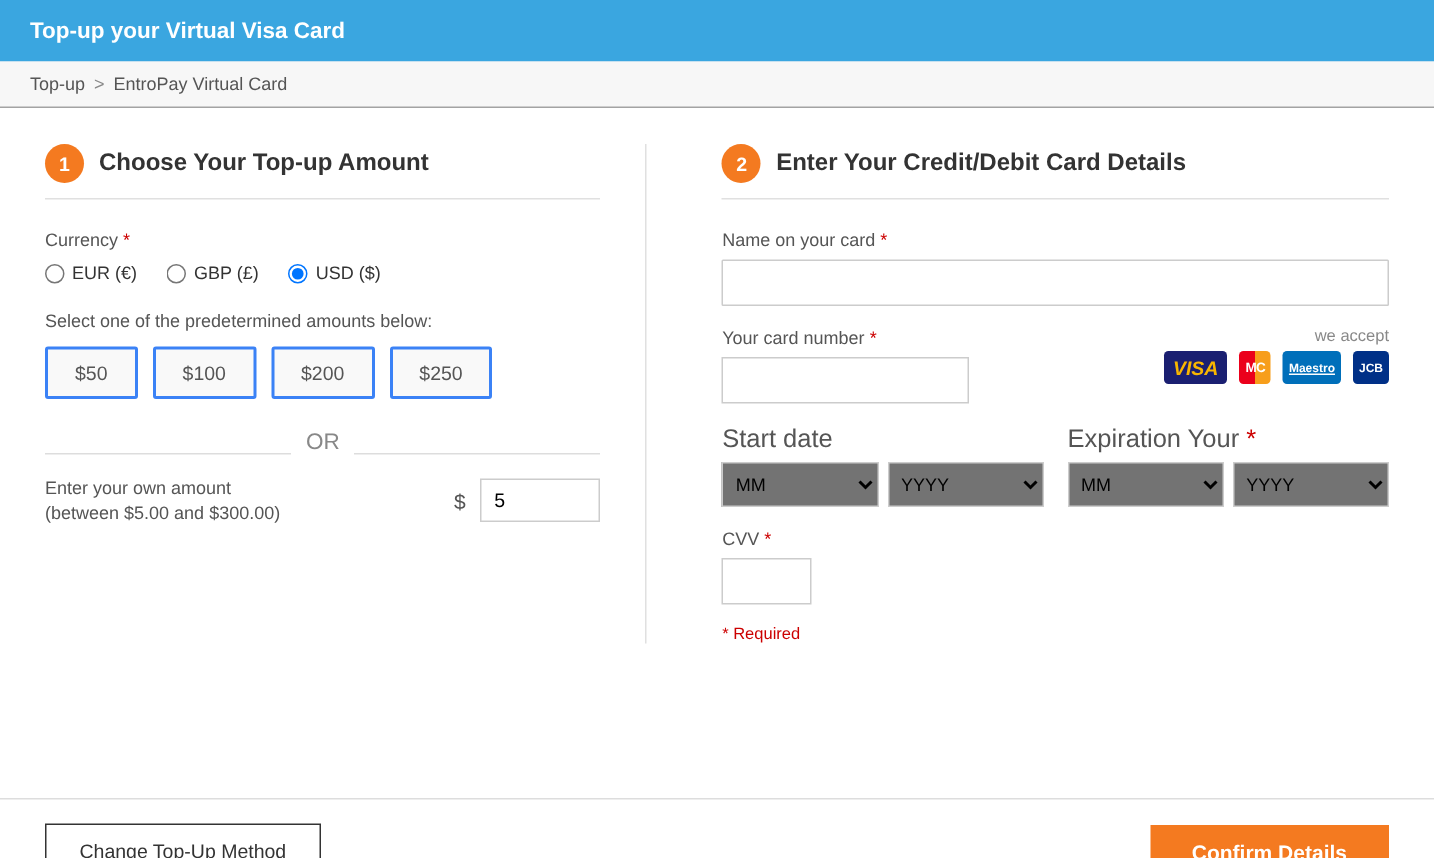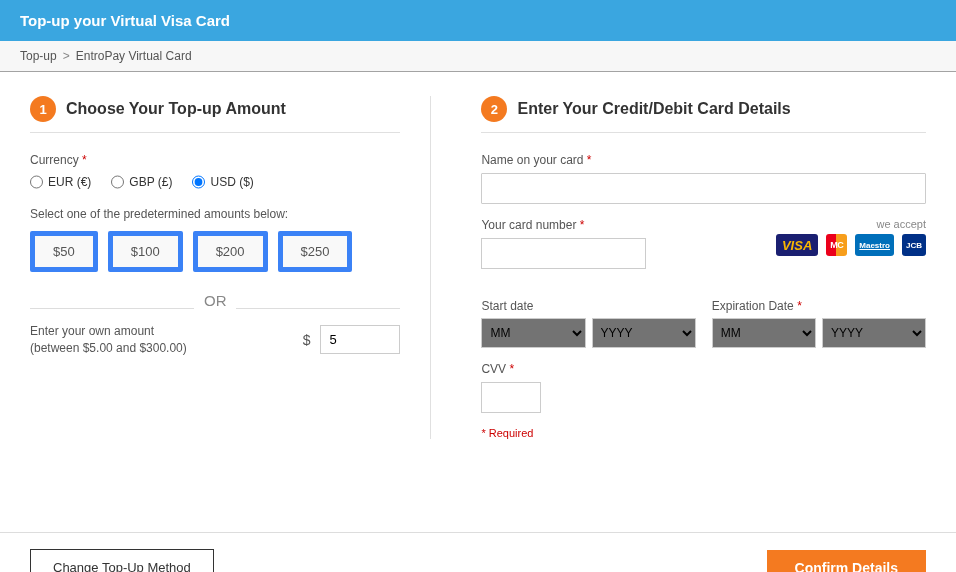--- a/index.html
+++ b/index.html
@@ -87,20 +87,21 @@
     .currency-section { margin-bottom: 18px; }
 
     .radio-group {
       display: flex;
       gap: 20px;
       margin-top: 8px;
     }
 
     .radio-label {
       display: flex;
+      align-items: center;
       gap: 5px;
       font-size: 12px;
       cursor: pointer;
     }
 
     .radio-label input[type="radio"] { cursor: pointer; }
 
     .predefined-label {
       font-size: 12px;
       color: #555;
@@ -108,21 +109,21 @@
       font-weight: normal;
     }
 
     .amount-buttons {
       display: flex;
       gap: 10px;
       margin-bottom: 20px;
     }
 
     .amount-btn {
-      border: 5px solid #3b82f6;
+      border: 2px solid #3b82f6;
       background: #f9f9f9;
       padding: 8px 18px;
       font-size: 13px;
       color: #555;
       cursor: pointer;
       border-radius: 2px;
     }
 
     .or-divider {
       display: flex;
@@ -230,25 +231,24 @@
     .logo-jcb { background: #003087; color: white; font-size: 8px; padding: 2px 4px; }
 
     .date-row {
       display: flex;
       gap: 16px;
       margin-bottom: 14px;
     }
 
     .date-group { flex: 1; }
     .date-group-label {
-      font-size: 12px;
+      font-size: 17px;
       color: #555;
       margin-bottom: 5px;
       display: block;
-      margin-top: 16px;
     }
 
     .date-selects {
       display: flex;
       gap: 6px;
     }
 
     .date-select {
       border: 1px solid #ccc;
       padding: 6px 4px;
@@ -415,21 +415,21 @@
             </select>
             <select class="date-select">
               <option>YYYY</option>
               <option>2020</option><option>2021</option><option>2022</option>
               <option>2023</option><option>2024</option><option>2025</option>
             </select>
           </div>
         </div>
         <div class="date-group">
           <span class="date-group-label">
-            <span>Expiration Date</span>
+            <span>Expiration Your</span>
             <span class="required">*</span>
           </span>
           <div class="date-selects">
             <select class="date-select">
               <option>MM</option>
               <option>01</option><option>02</option><option>03</option>
               <option>04</option><option>05</option><option>06</option>
               <option>07</option><option>08</option><option>09</option>
               <option>10</option><option>11</option><option>12</option>
             </select>

